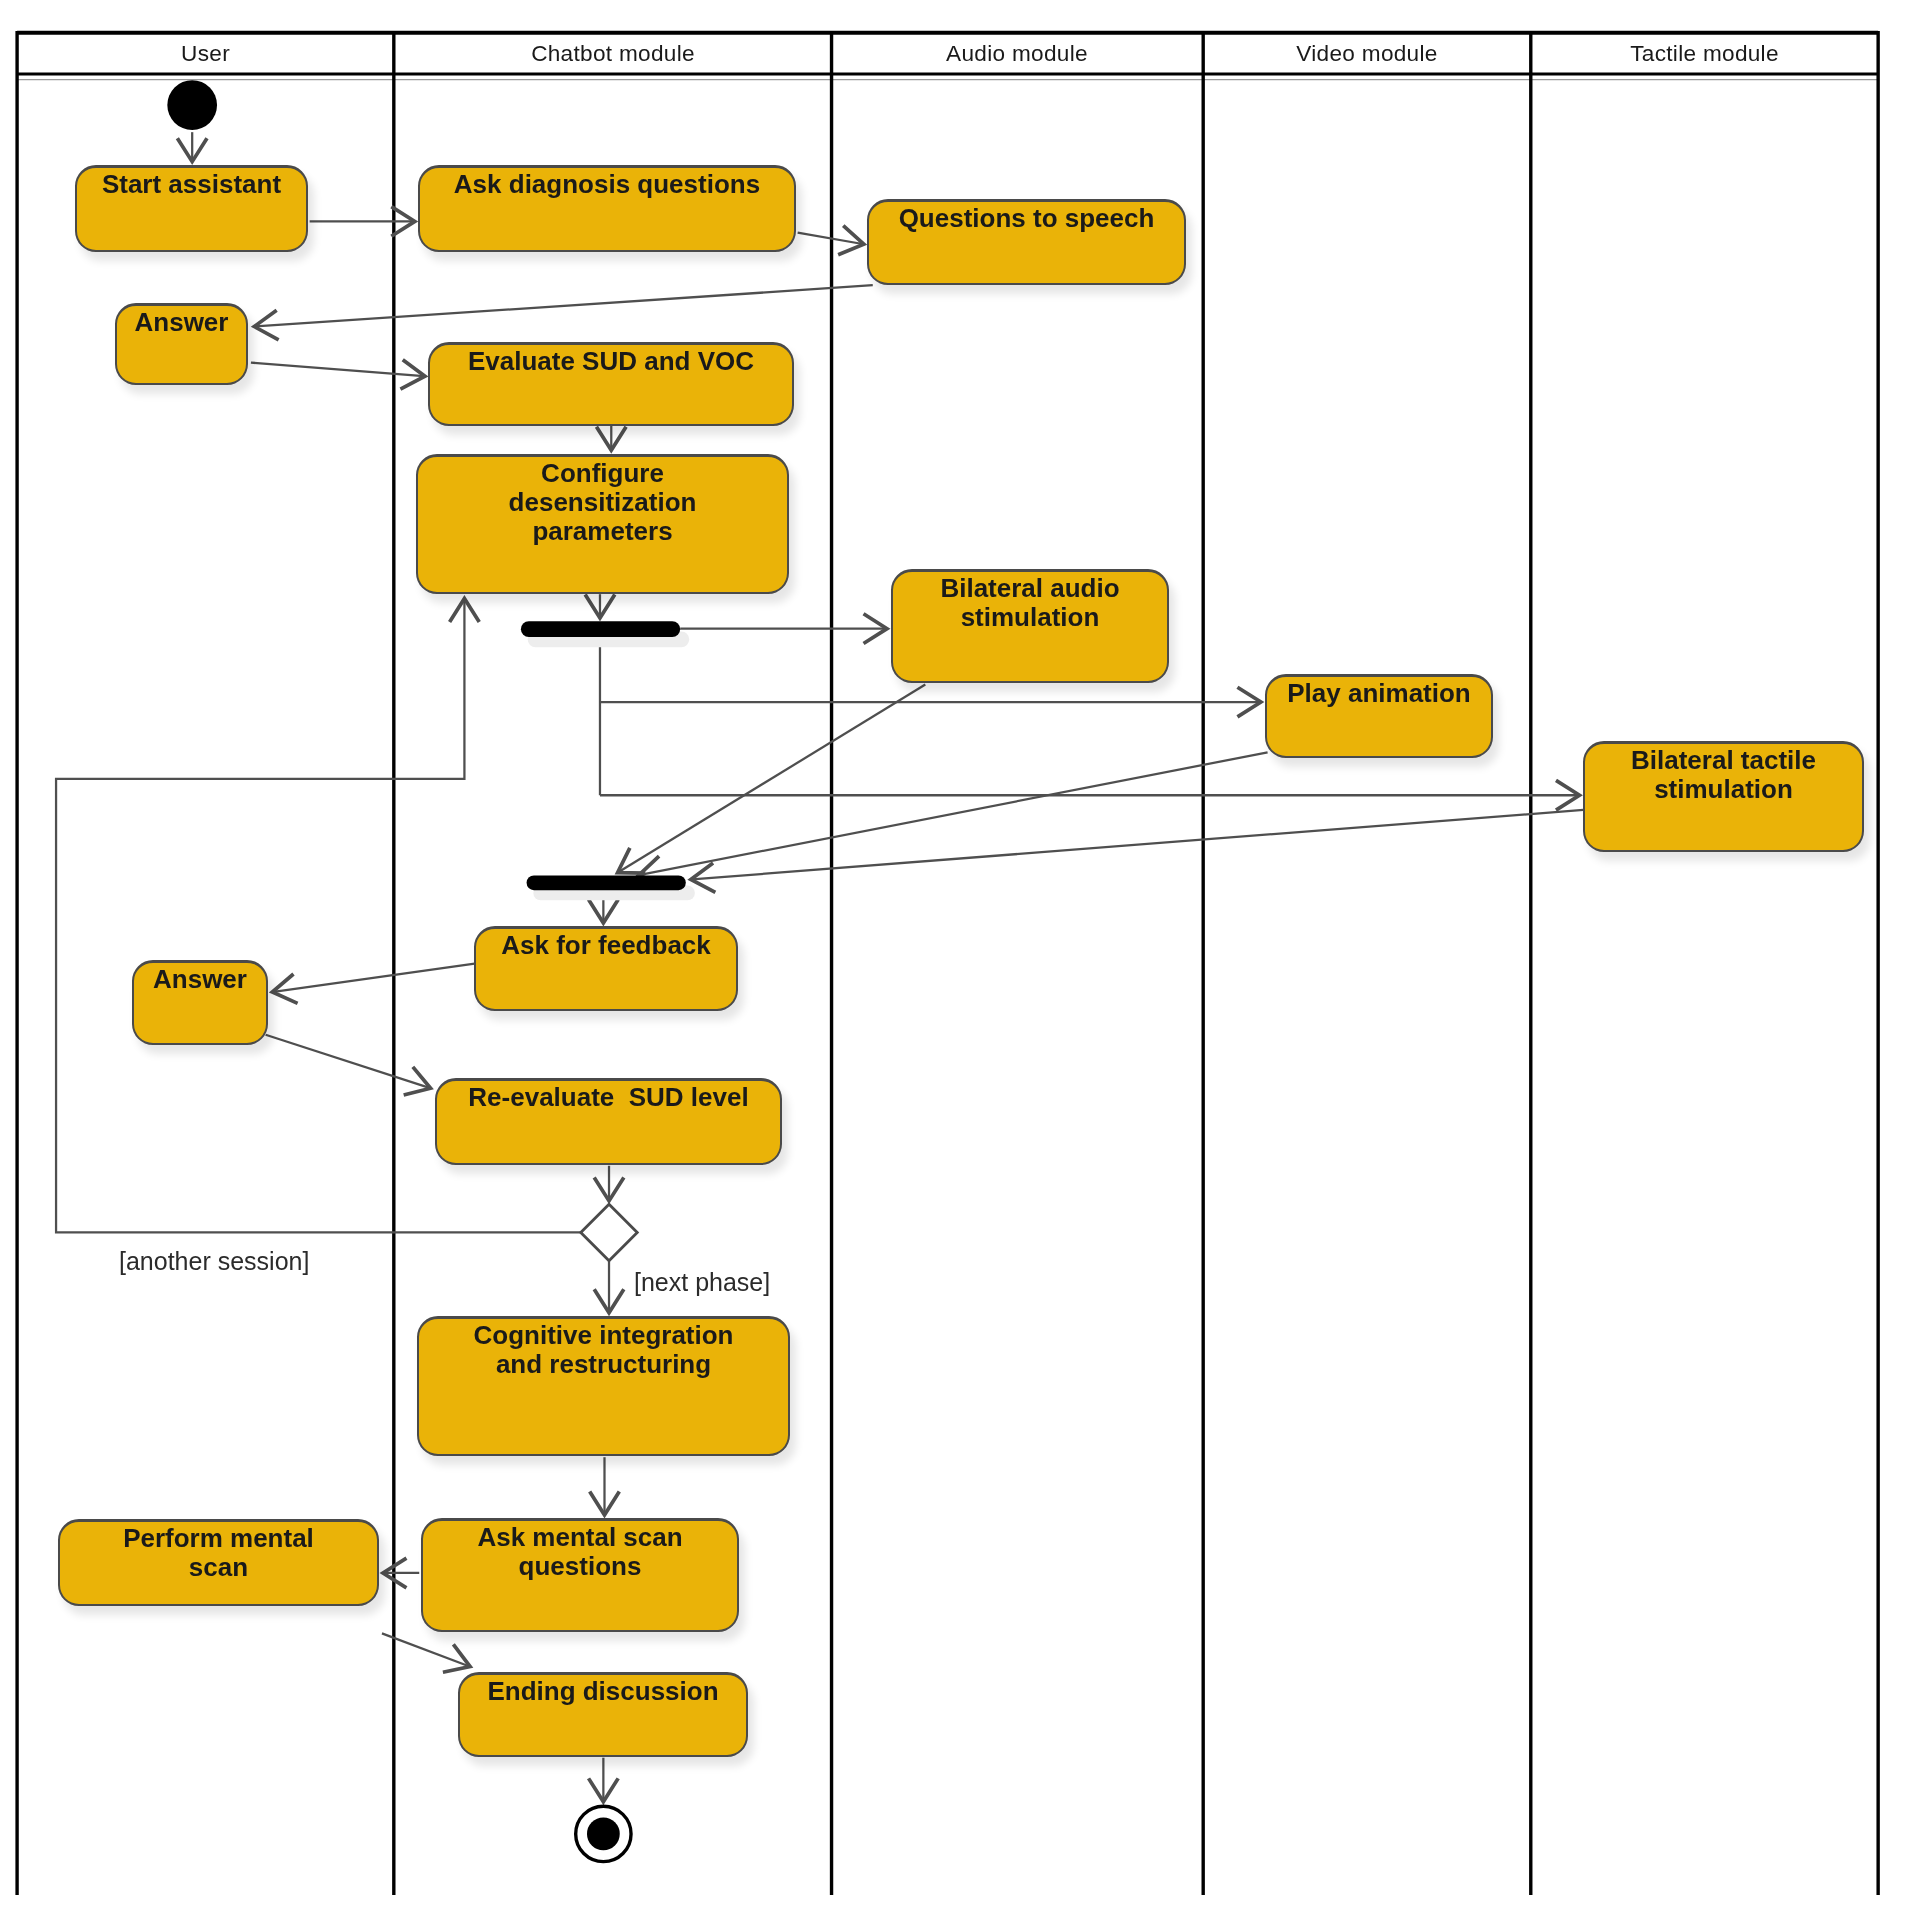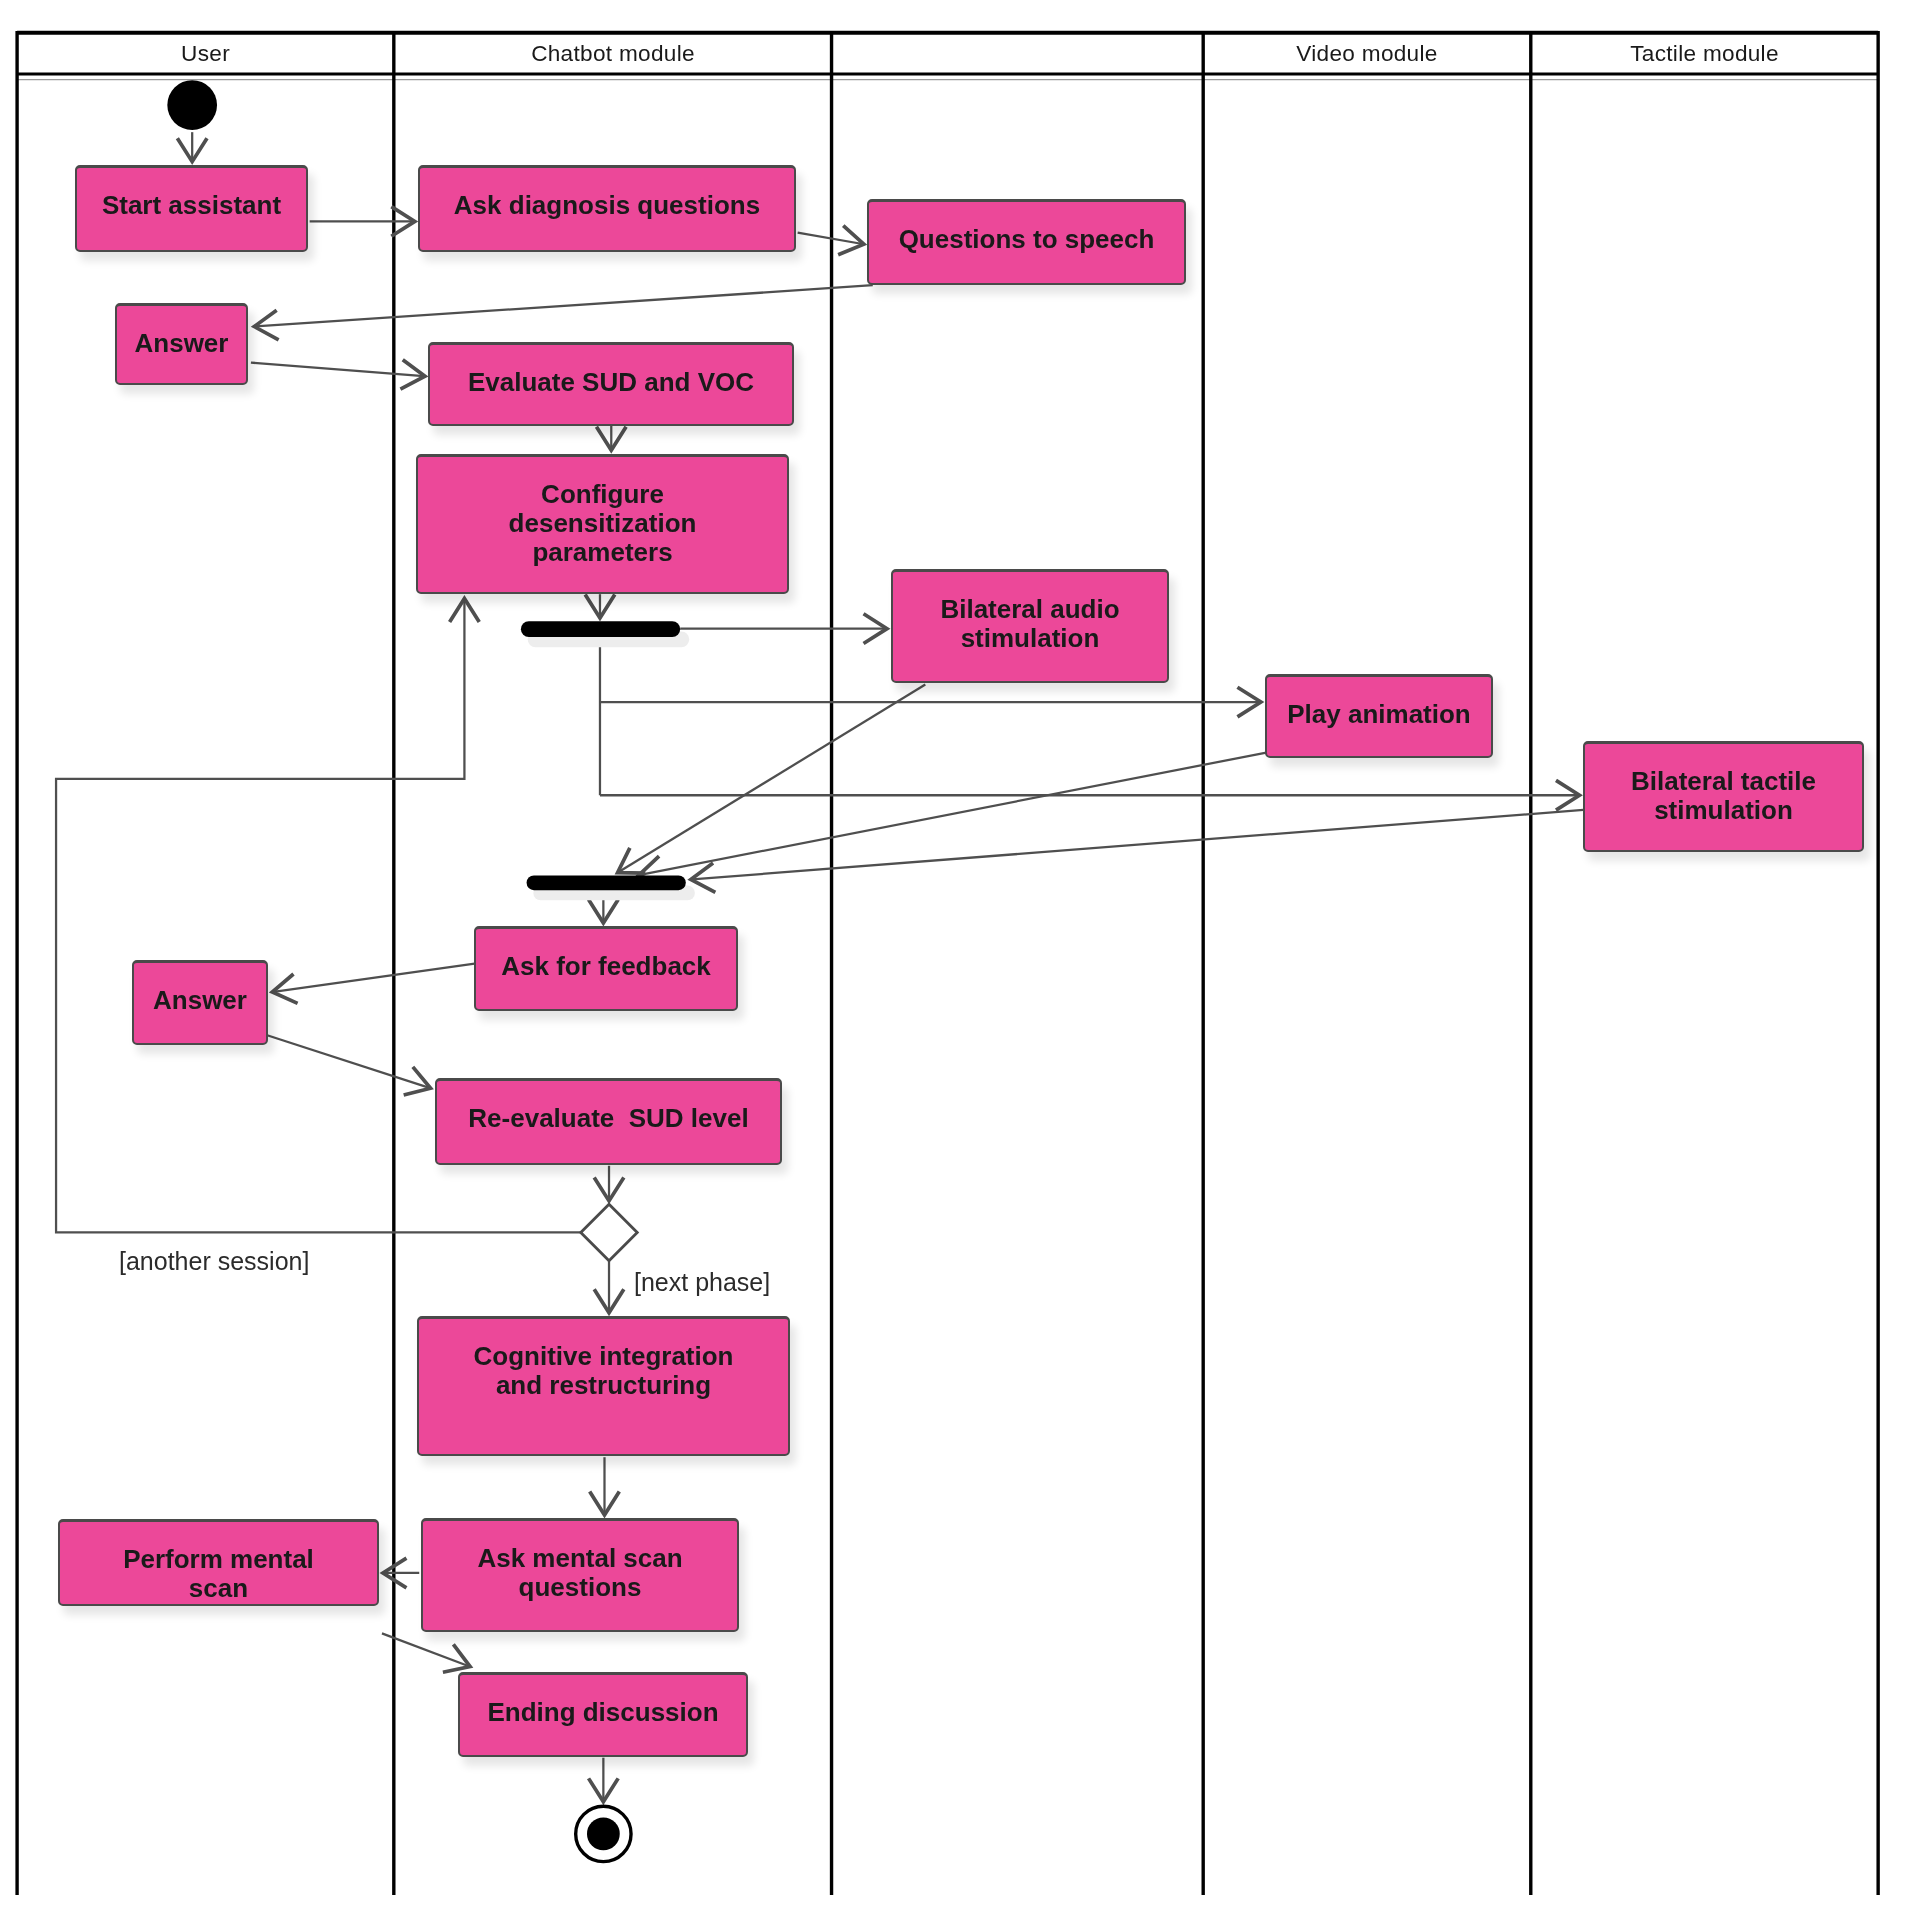--- a/index.html
+++ b/index.html
@@ -11,27 +11,27 @@
     overflow:hidden;
   }
   svg.layer{position:absolute;left:0;top:0;z-index:1;}
   .lane-header{
     position:absolute;top:34px;height:40px;z-index:2;
     display:flex;align-items:center;justify-content:center;
     font-size:22.6px;color:#1a1a1a;font-weight:400;letter-spacing:0.3px;
   }
   .node{
     position:absolute;z-index:3;
-    background:#ec4899;
+    background:#eab308;
     border:2.3px solid #4a4a4a;
     border-top-width:3.4px;
-    border-radius:5px;
+    border-radius:21px;
     box-shadow:5.6px 9px 8px rgba(0,0,0,0.10);
     display:flex;justify-content:center;align-items:flex-start;
-    padding-top:23px;box-sizing:border-box;
+    padding-top:2px;box-sizing:border-box;
     font-size:26px;font-weight:bold;color:#1a1a1a;
     text-align:center;line-height:1.12;white-space:pre-wrap;
   }
   .guard{
     position:absolute;z-index:3;
     font-size:25px;color:#2b2b2b;font-weight:400;white-space:nowrap;
   }
 </style>
 </head>
 <body>
@@ -95,20 +95,21 @@
     <polygon points="1078,2132 1128,2182 1078,2232 1028,2182" fill="#ffffff" stroke="#4a4a4a" stroke-width="5"></polygon>
 
     <g>
       <circle cx="1068" cy="3247" r="49" fill="#ffffff" stroke="#000000" stroke-width="6"></circle>
       <circle cx="1068" cy="3247" r="29" fill="#000000"></circle>
     </g>
   </svg>
 
   <div class="lane-header" style="left:17px;width:377px;">User</div>
   <div class="lane-header" style="left:394px;width:438px;">Chatbot module</div>
+  <div class="lane-header" style="left:831px;width:372px;">Audio module</div>
   <div class="lane-header" style="left:1203px;width:328px;">Video module</div>
   <div class="lane-header" style="left:1531px;width:347px;">Tactile module</div>
 
   <div class="node" style="left:75px;top:165px;width:233px;height:87px;">Start assistant</div>
   <div class="node" style="left:418px;top:165px;width:378px;height:87px;">Ask diagnosis questions</div>
   <div class="node" style="left:867px;top:199px;width:319px;height:86px;">Questions to speech</div>
   <div class="node" style="left:115px;top:303px;width:133px;height:82px;">Answer</div>
   <div class="node" style="left:428px;top:342px;width:366px;height:84px;">Evaluate SUD and VOC</div>
   <div class="node" style="left:416px;top:454px;width:373px;height:140px;">Configure
 desensitization

